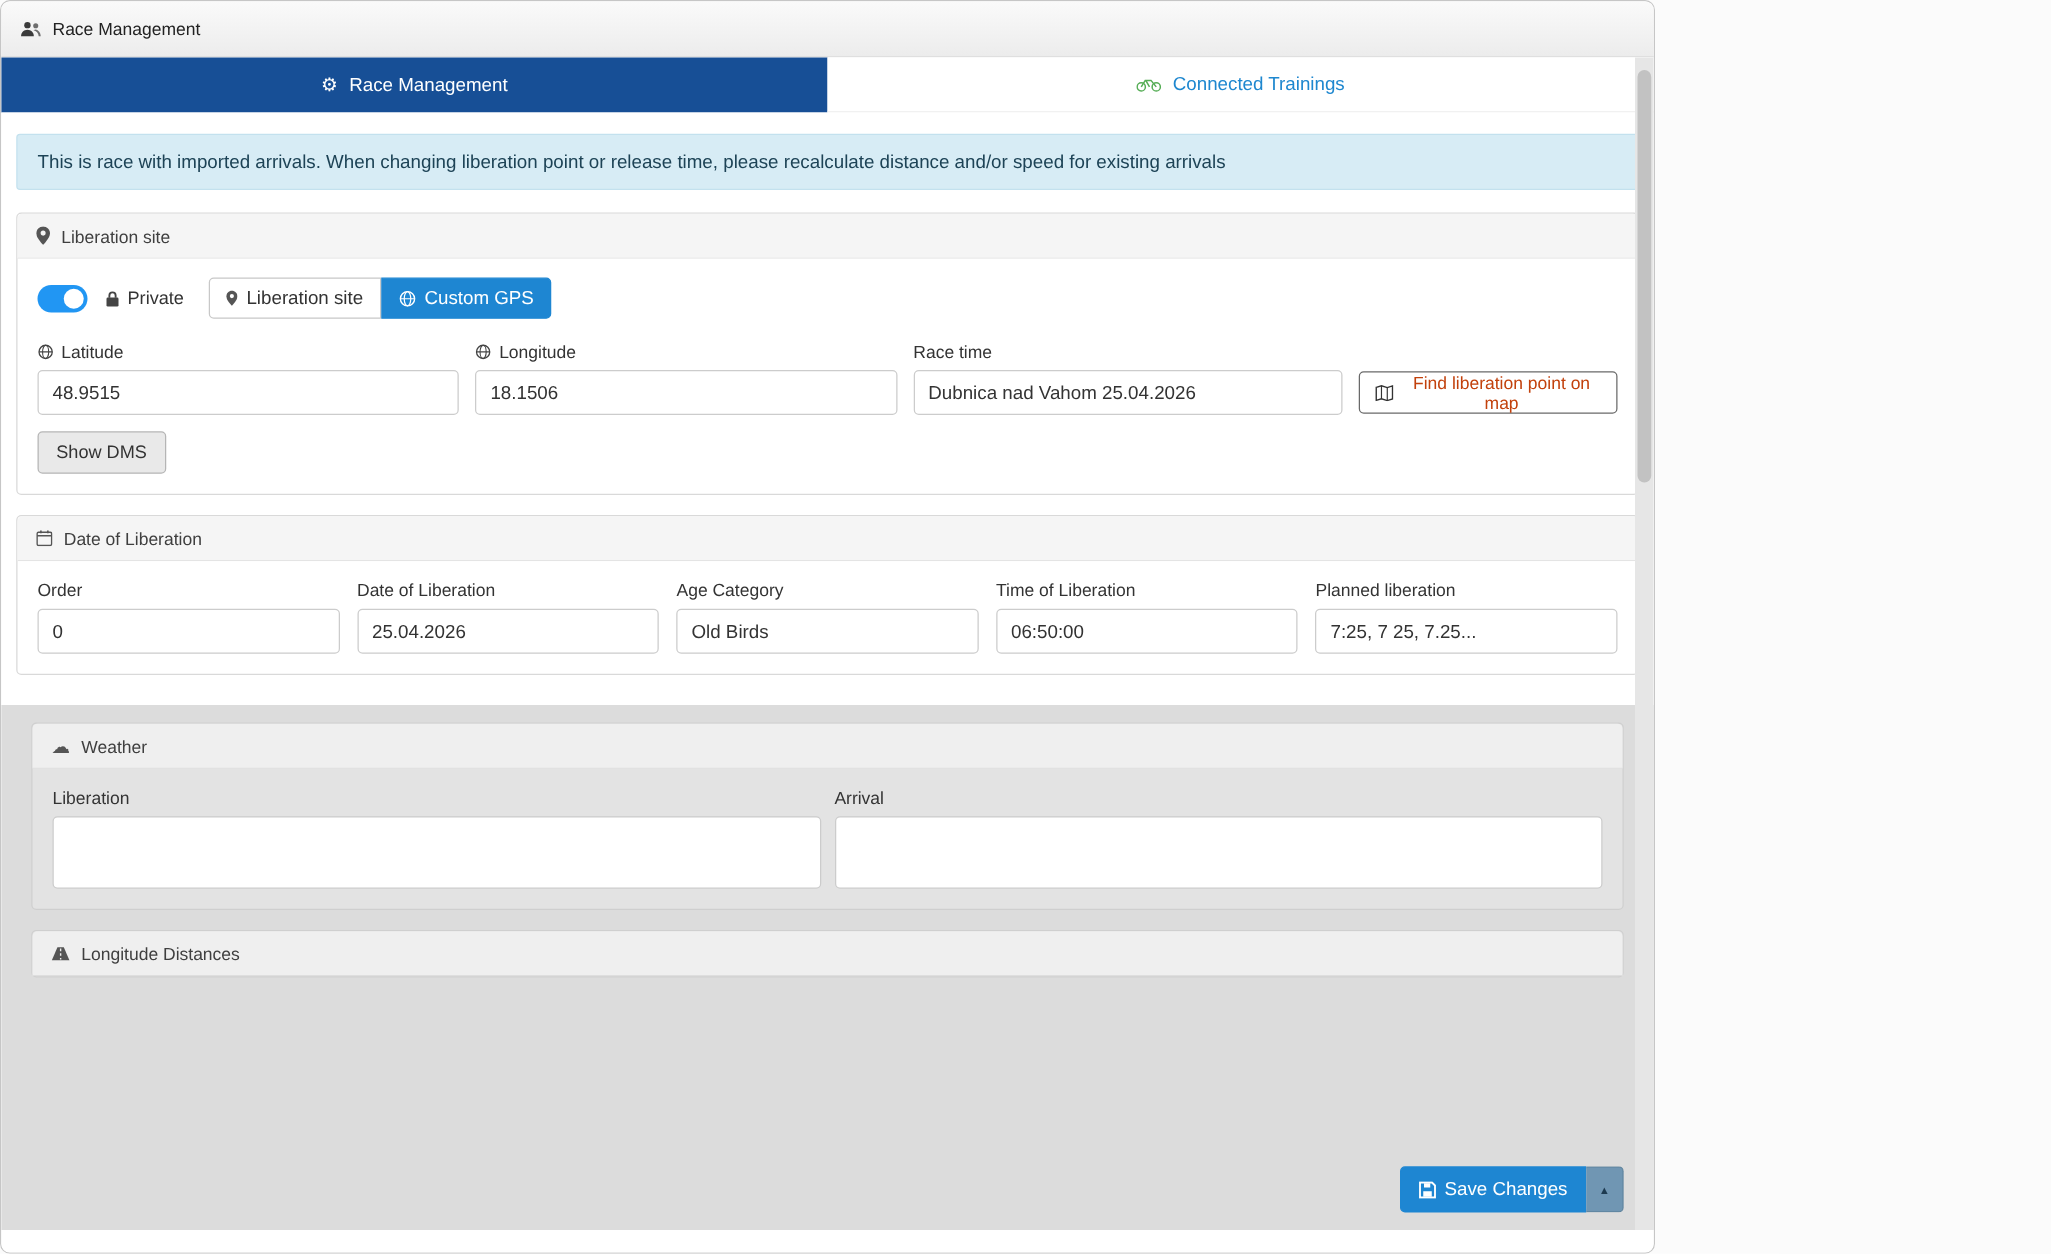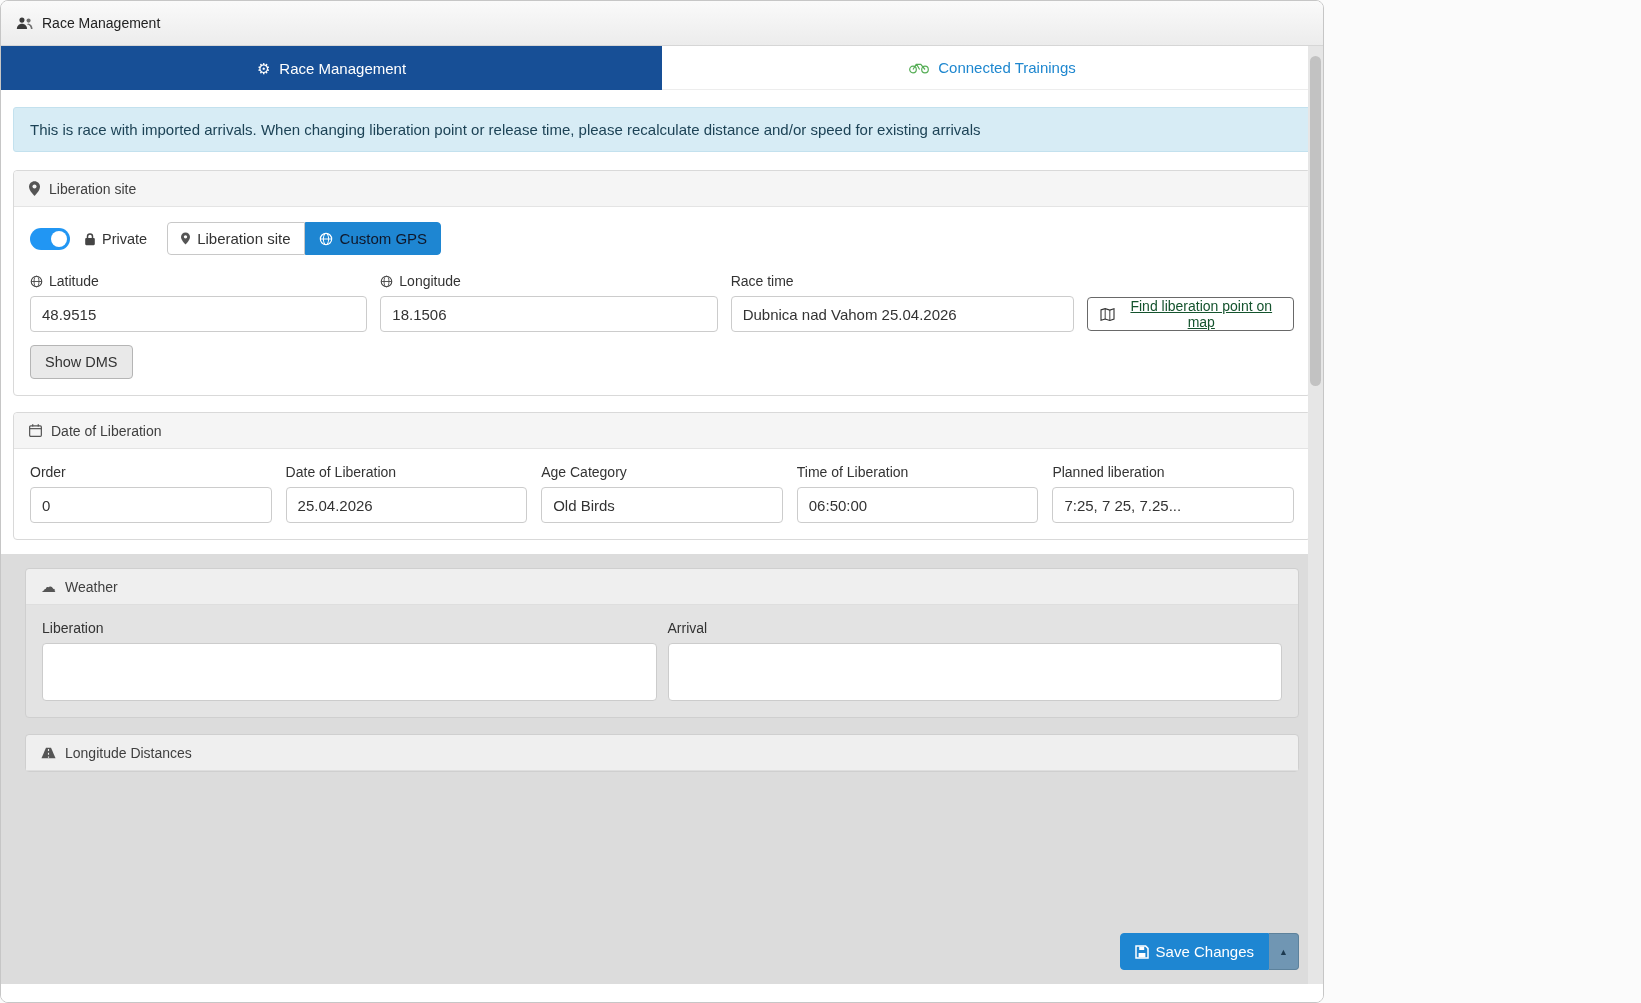--- a/index.html
+++ b/index.html
@@ -88,39 +88,39 @@
   }
   .lock-wrap { margin-left: 14px; display: flex; align-items: center; gap: 6px; }
   .plain-label { font-size: 14.5px; color: #333; }
 
   .seg { display: flex; margin-left: 20px; }
   .seg-btn {
     height: 33px; display: inline-flex; align-items: center; gap: 7px;
     padding: 0 13px; font-size: 15px; cursor: pointer; font-family: inherit;
   }
   .seg-btn.white { background: #fff; border: 1px solid #c8c8c8; border-radius: 4px 0 0 4px; color: #333; }
-  .seg-btn.blue  { background: #1e86d2; border: 1px solid #1e86d2; border-radius: 0 4px 4px 0; color: #0f172a; }
+  .seg-btn.blue  { background: #1e86d2; border: 1px solid #1e86d2; border-radius: 0 4px 4px 0; color: #ffffff; }
 
   .fields-row { display: flex; gap: 13px; align-items: flex-end; }
   .field { display: flex; flex-direction: column; gap: 7px; justify-content: space-between; }
   .field label { font-size: 14px; color: #333; display: flex; align-items: center; gap: 6px; }
   .field input, .ta {
     height: 36px; border: 1px solid #ccc; border-radius: 4px;
     padding: 0 11px; font-size: 15px; color: #333; background: #fff;
     font-family: inherit; width: 100%;
   }
   .w362 { width: 362px; } .w368 { width: 368px; }
 
   .btn {
     cursor: pointer; font-family: inherit; border-radius: 4px;
     display: inline-flex; align-items: center; gap: 7px;
   }
   .btn-find {
     height: 34px; padding: 0 12px; background: #fff;
-    border: 1px solid #696969; color: #14532d; font-size: 14px; margin-bottom: 1px; text-decoration: underline;
+    border: 1px solid #696969; color: #c2410c; font-size: 14px; margin-bottom: 1px;
   }
   .btn-dms {
     height: 34px; padding: 0 14px; background: #e9e9e9;
     border: 1px solid #b5b5b5; color: #333; font-size: 14.5px; margin-top: 13px;
   }
 
   .date-row { display: flex; gap: 14px; }
   .date-row .field { flex: 1; }
 
   .weather-row { display: flex; gap: 11px; }
@@ -282,21 +282,21 @@
                 <span>Find liberation point on map</span>
               </button>
             </div>
 
             <button class="btn btn-dms">
               <span>Show DMS</span>
             </button>
           </div>
         </section>
 
-        <section class="panel" style="margin-bottom:2px">
+        <section class="panel" style="margin-bottom:12px">
           <div class="panel-header">
             <span class="icon">
               <svg width="13" height="13" viewBox="0 0 14 14">
                 <rect x="0.7" y="2" width="12.6" height="11.3" rx="1.2" fill="none" stroke="#555" stroke-width="1.3"></rect>
                 <line x1="0.7" y1="5" x2="13.3" y2="5" stroke="#555" stroke-width="1.3"></line>
                 <line x1="4" y1="0.4" x2="4" y2="2.8" stroke="#555" stroke-width="1.4"></line>
                 <line x1="10" y1="0.4" x2="10" y2="2.8" stroke="#555" stroke-width="1.4"></line>
               </svg>
             </span>
             <span>Date of Liberation</span>

